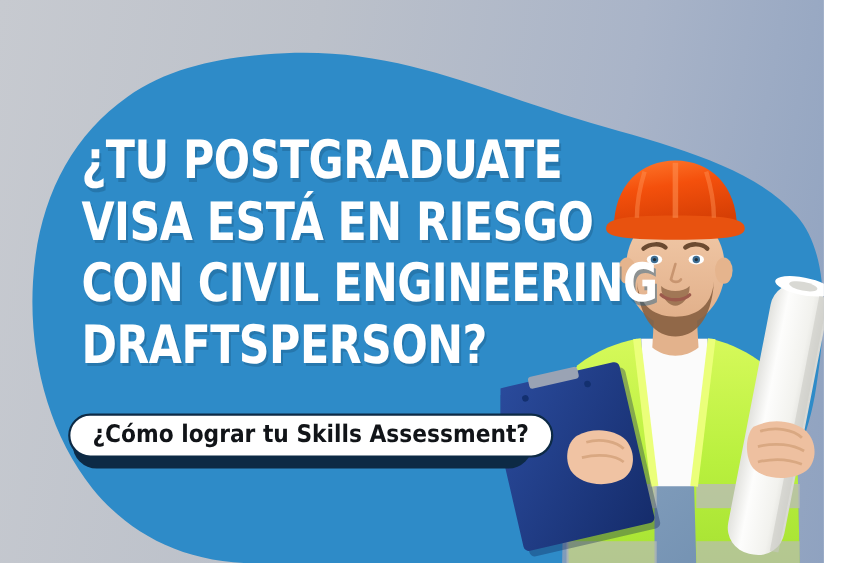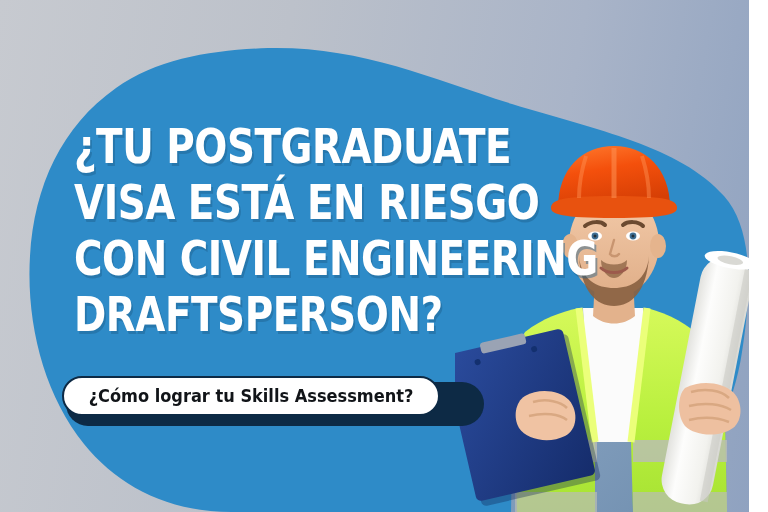--- a/index.html
+++ b/index.html
@@ -36,21 +36,21 @@
   .pill{
     position:relative;
     display:inline-flex;align-items:center;justify-content:center;
     height:40px;padding:0 20px 2px 20px;min-width:378px;
     border-radius:24px;background:#ffffff;
     border:2px solid #0d2a45;
     box-sizing:border-box;
   }
   .pill-text{
     font-family:"Liberation Sans Narrow","DejaVu Sans Condensed","Liberation Sans",sans-serif;
-    font-weight:bold;font-size:18px;color:#111418;
+    font-weight:bold;font-size:22px;color:#111418;
     letter-spacing:0px;white-space:nowrap;
   }
   
   .photo{position:absolute;left:455px;top:140px;width:313px;height:372px;}
 </style>
 </head>
 <body>
 
 <div class="banner">
 

